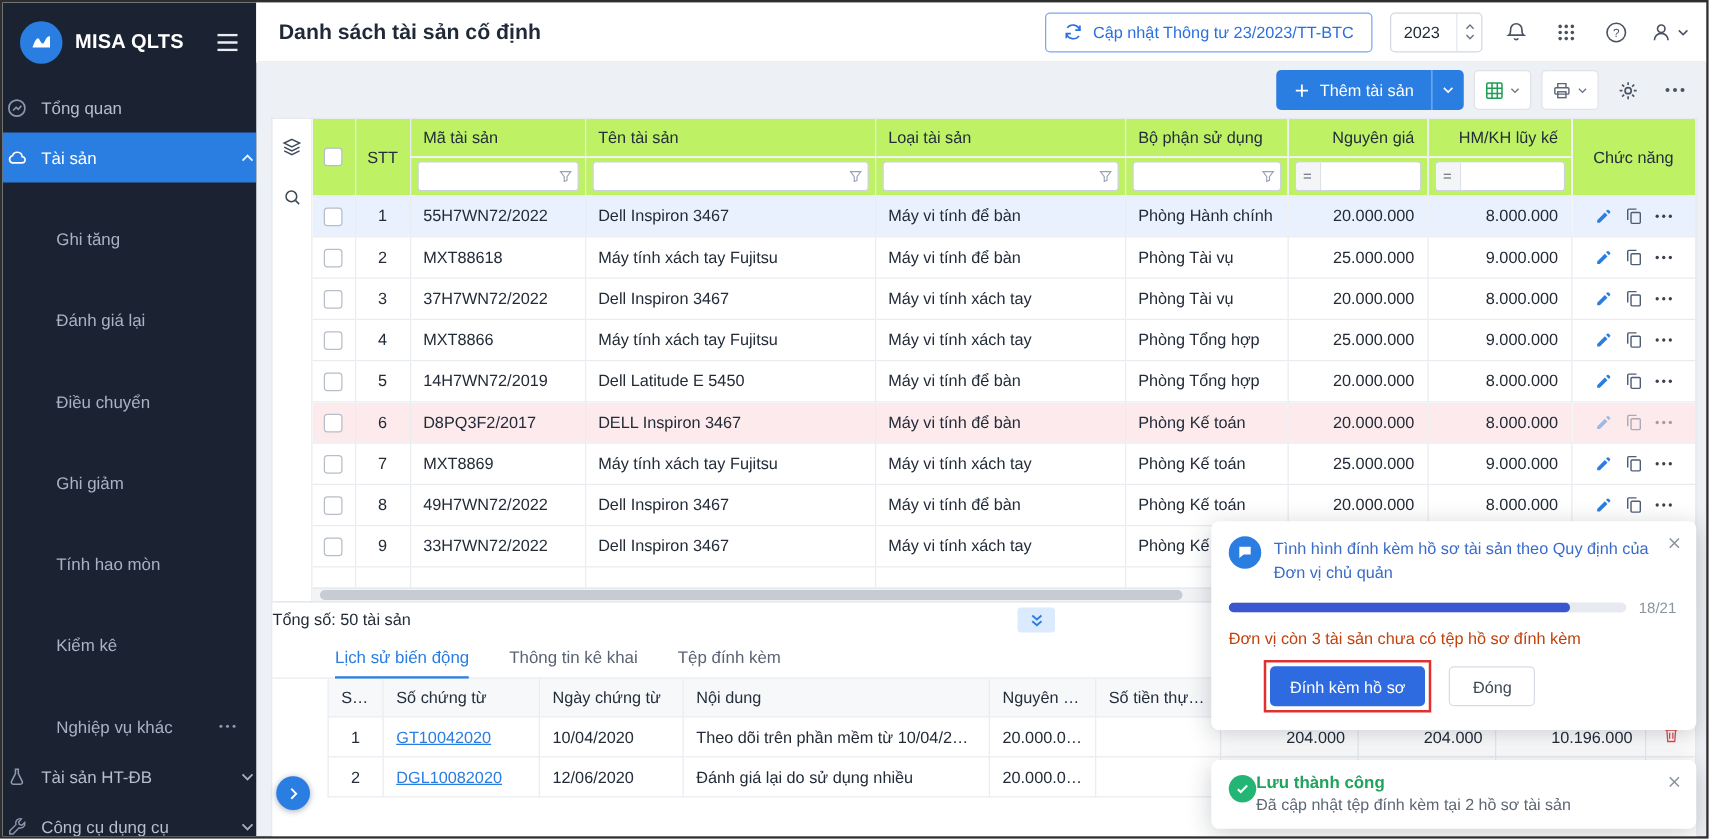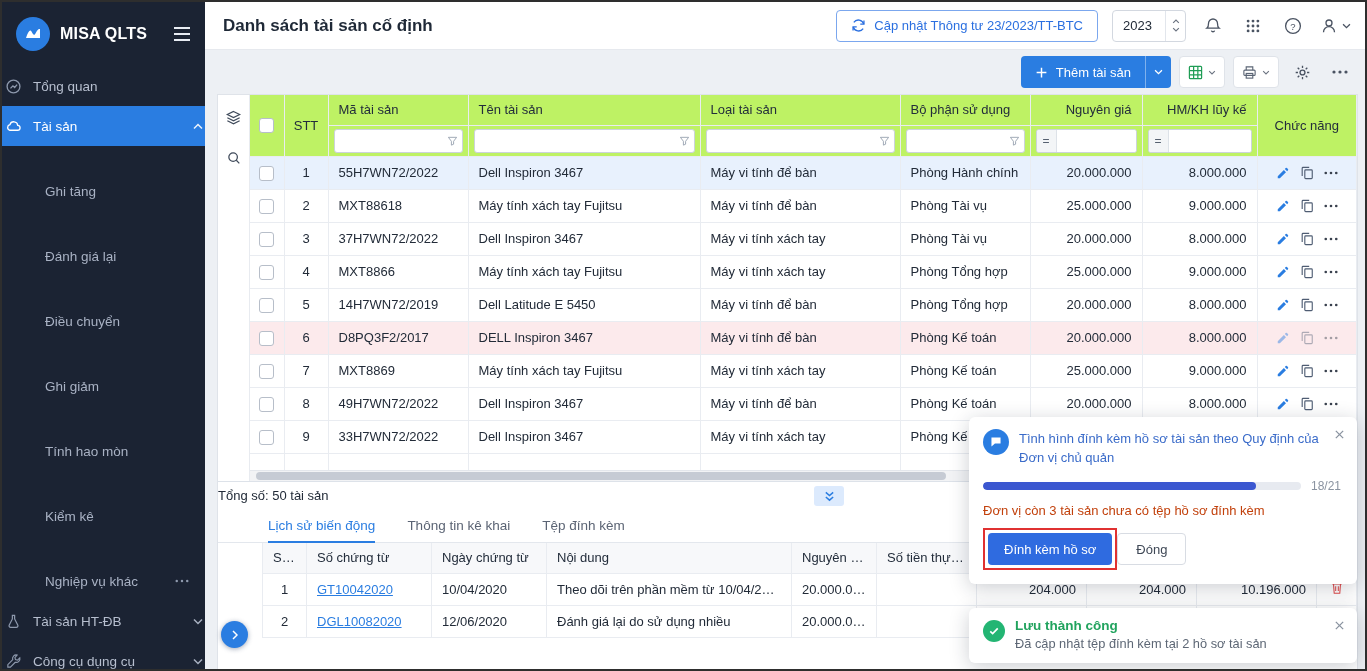--- a/index.html
+++ b/index.html
@@ -106,26 +106,26 @@
   .popup { position:absolute; top:415px; right:8px; width:388px; background:#fff; border-radius:6px; box-shadow:0 4px 20px rgba(22,33,52,.22); padding:12px 14px 14px; z-index:40; }
   .popup-head { display:flex; gap:10px; }
   .chat-ic { width:26px; height:26px; border-radius:50%; background:#2a7de1; display:flex; align-items:center; justify-content:center; flex-shrink:0; }
   .popup-msg { color:#3a6bc9; font-size:13px; line-height:19px; padding-right:20px; }
   .x-close { position:absolute; right:12px; top:12px; color:#8a93a0; cursor:pointer; display:flex; }
   .popup-progress { display:flex; align-items:center; gap:10px; margin:12px 2px 10px 0; }
   .pbar { flex:1; height:8px; border-radius:4px; background:#e7eaf0; overflow:hidden; }
   .pfill { width:86%; height:100%; border-radius:4px; background:#3b57d0; }
   .plabel { color:#8a93a0; font-size:12px; flex-shrink:0; }
   .popup-note { color:#c2410c; font-size:13px; }
-  .popup-actions { display:flex; align-items:center; margin-top:10px; }
+  .popup-actions { display:flex; align-items:center; gap:14px; margin-top:10px;margin-left:28px; }
   .annotate { border:2px solid #e03131; padding:3px; display:inline-flex; }
   .btn-primary { height:32px; background:#2f6be0; color:#fff; border:none; border-radius:4px; padding:0 16px; font-size:13px; cursor:pointer; }
   .btn-plain { height:32px; background:#fff; color:#3f4856; border:1px solid #d8dce3; border-radius:4px; padding:0 18px; font-size:13px; cursor:pointer; }
 
-  .toast { position:absolute; top:606px; right:8px; width:388px; background:#fff; border-radius:6px; box-shadow:0 4px 20px rgba(22,33,52,.22); padding:10px 14px 12px; display:flex; gap:10px; align-items:flex-start; z-index:40; }
+  .toast { position:absolute; top:606px; right:8px; width:388px; background:#fff; border-radius:6px; box-shadow:0 4px 20px rgba(22,33,52,.22); padding:10px 14px 12px; display:flex; align-items:flex-start; z-index:40; }
   .check-ic { width:22px; height:22px; border-radius:50%; background:#23b573; display:flex; align-items:center; justify-content:center; flex-shrink:0; margin-top:2px; }
   .toast-title { color:#21a35e; font-size:13.5px; font-weight:700; }
   .toast-msg { color:#5d6775; font-size:12.8px; margin-top:3px; }
 </style>
 </head>
 <body>
 
 <div class="app">
 
   <aside class="sidebar">

